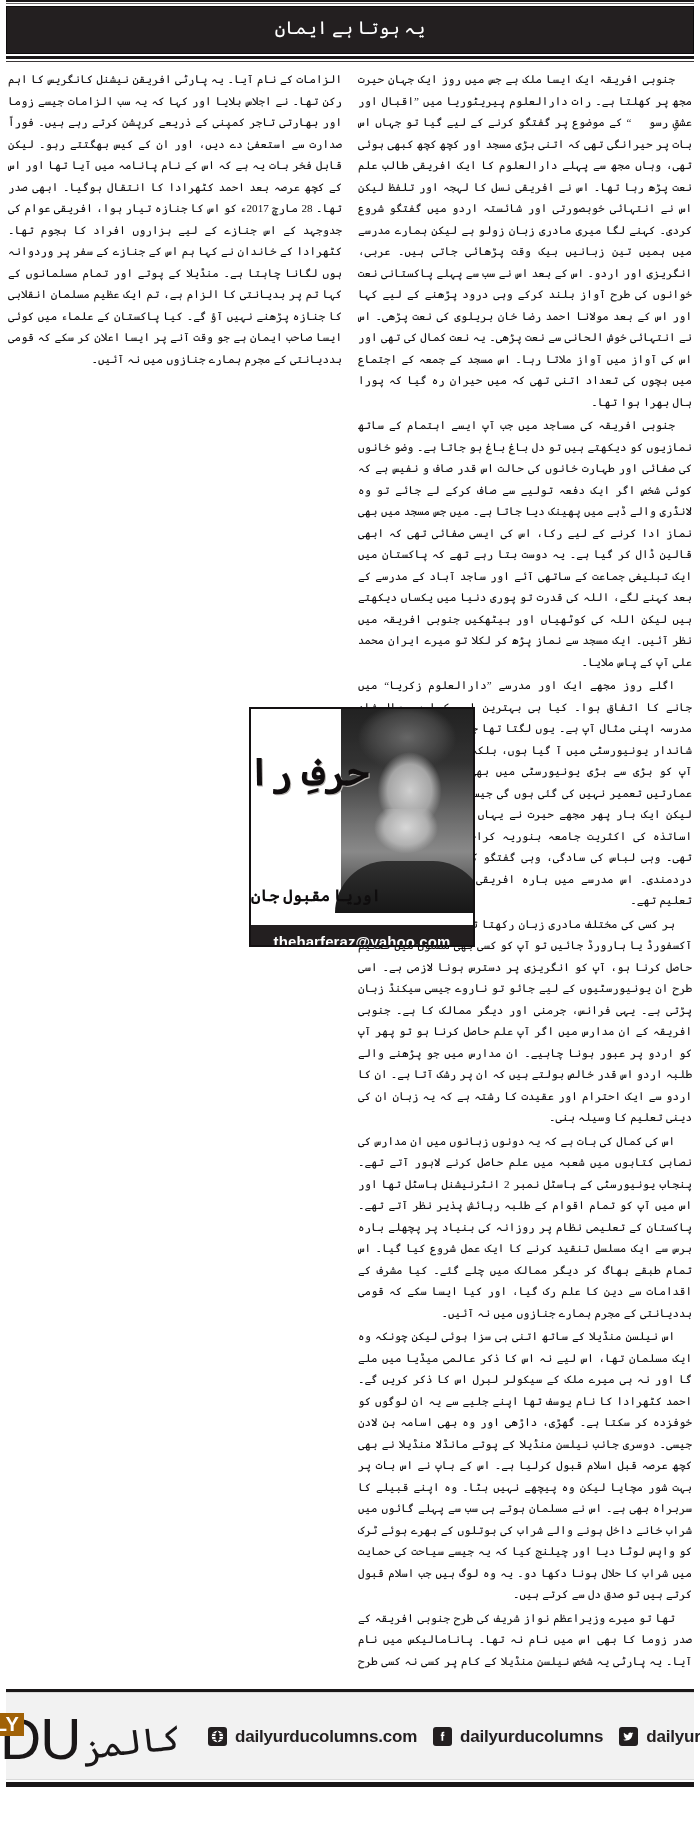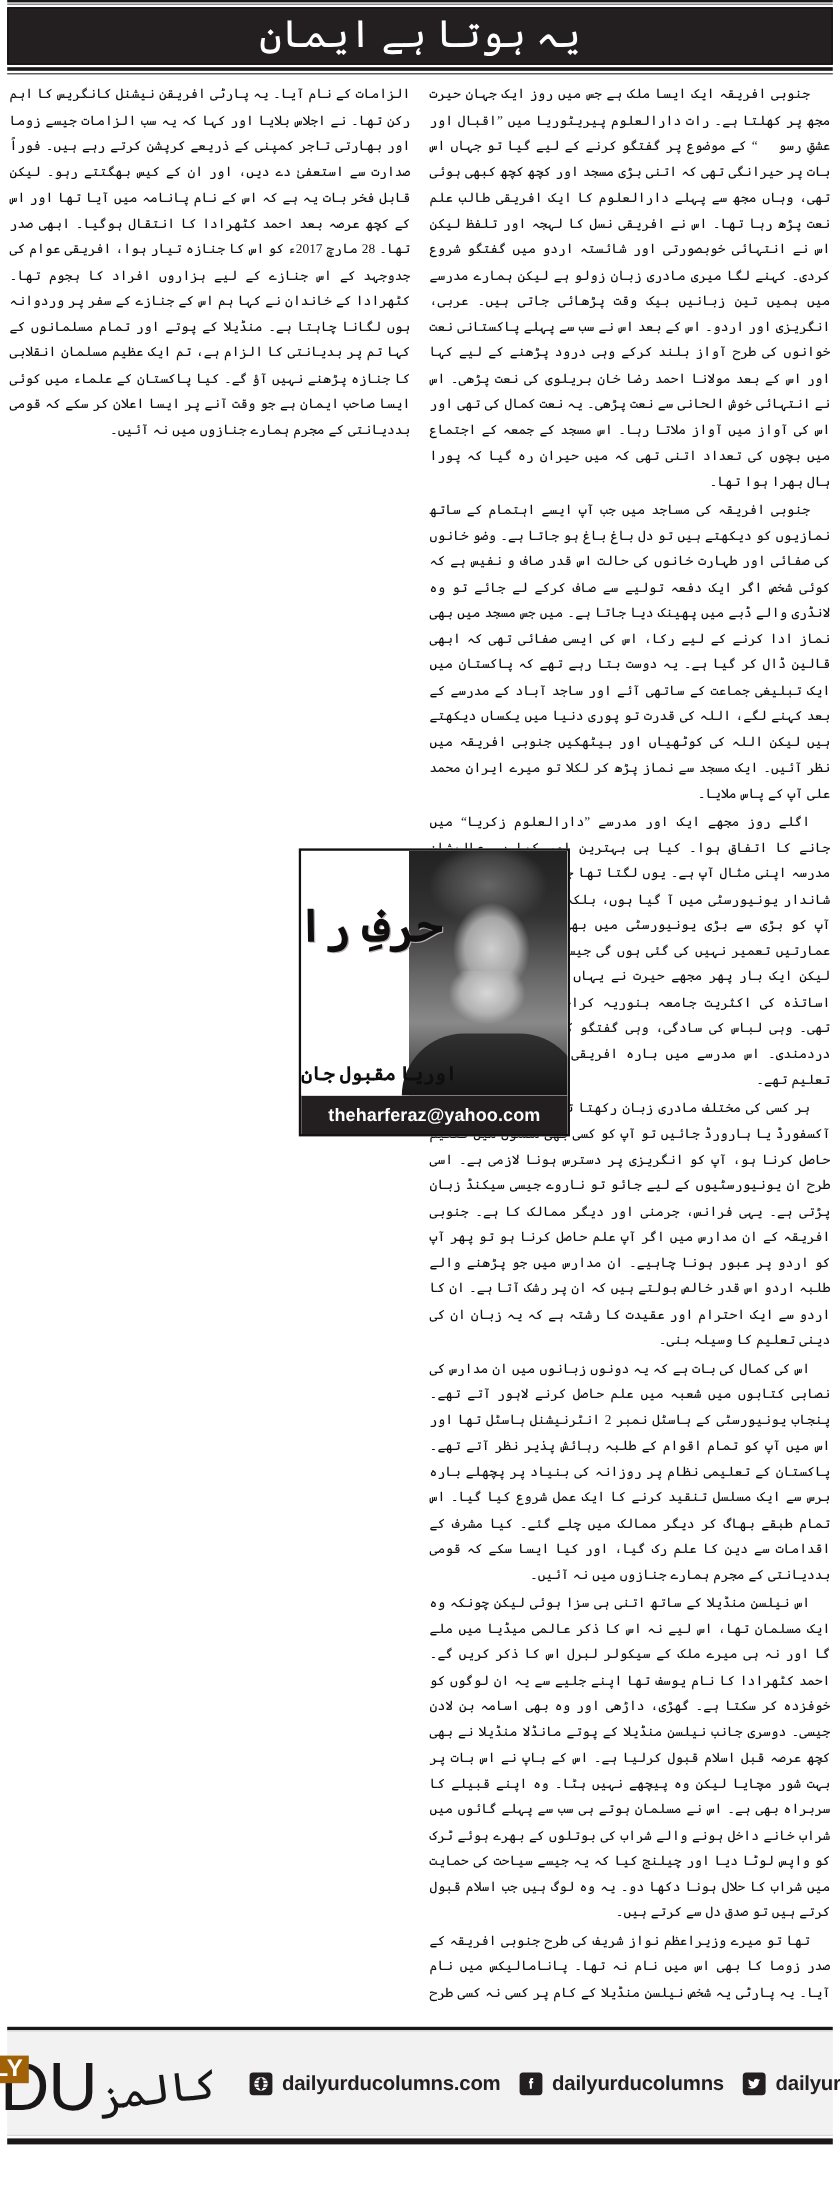--- a/index.html
+++ b/index.html
@@ -40,21 +40,21 @@
     height: 46px;
     background: #231f20;
     display: flex;
     align-items: center;
     justify-content: center;
     position: relative;
     border: 1px solid #0d0b0c;
   }
   .masthead-title {
     color: #ffffff;
-    font-size: 32px;
+    font-size: 18px;
     line-height: 1;
     font-family: "Liberation Serif", "DejaVu Serif", serif;
     letter-spacing: 1px;
     direction: rtl;
     padding-bottom: 4px;
     white-space: nowrap;
   }
   .under-rule {
     height: 3px;
     background: #1a1718;
@@ -181,20 +181,21 @@
     direction: rtl;
     white-space: nowrap;
   }
   .email-bar {
     height: 32px;
     background: #231f20;
     display: flex;
     align-items: center;
     justify-content: center;
     direction: ltr;
+    margin-top: 12px;
   }
   .email-bar span {
     color: #ffffff;
     font-size: 15px;
     font-family: "Liberation Sans", sans-serif;
     font-weight: bold;
     letter-spacing: .1px;
   }
 
   

